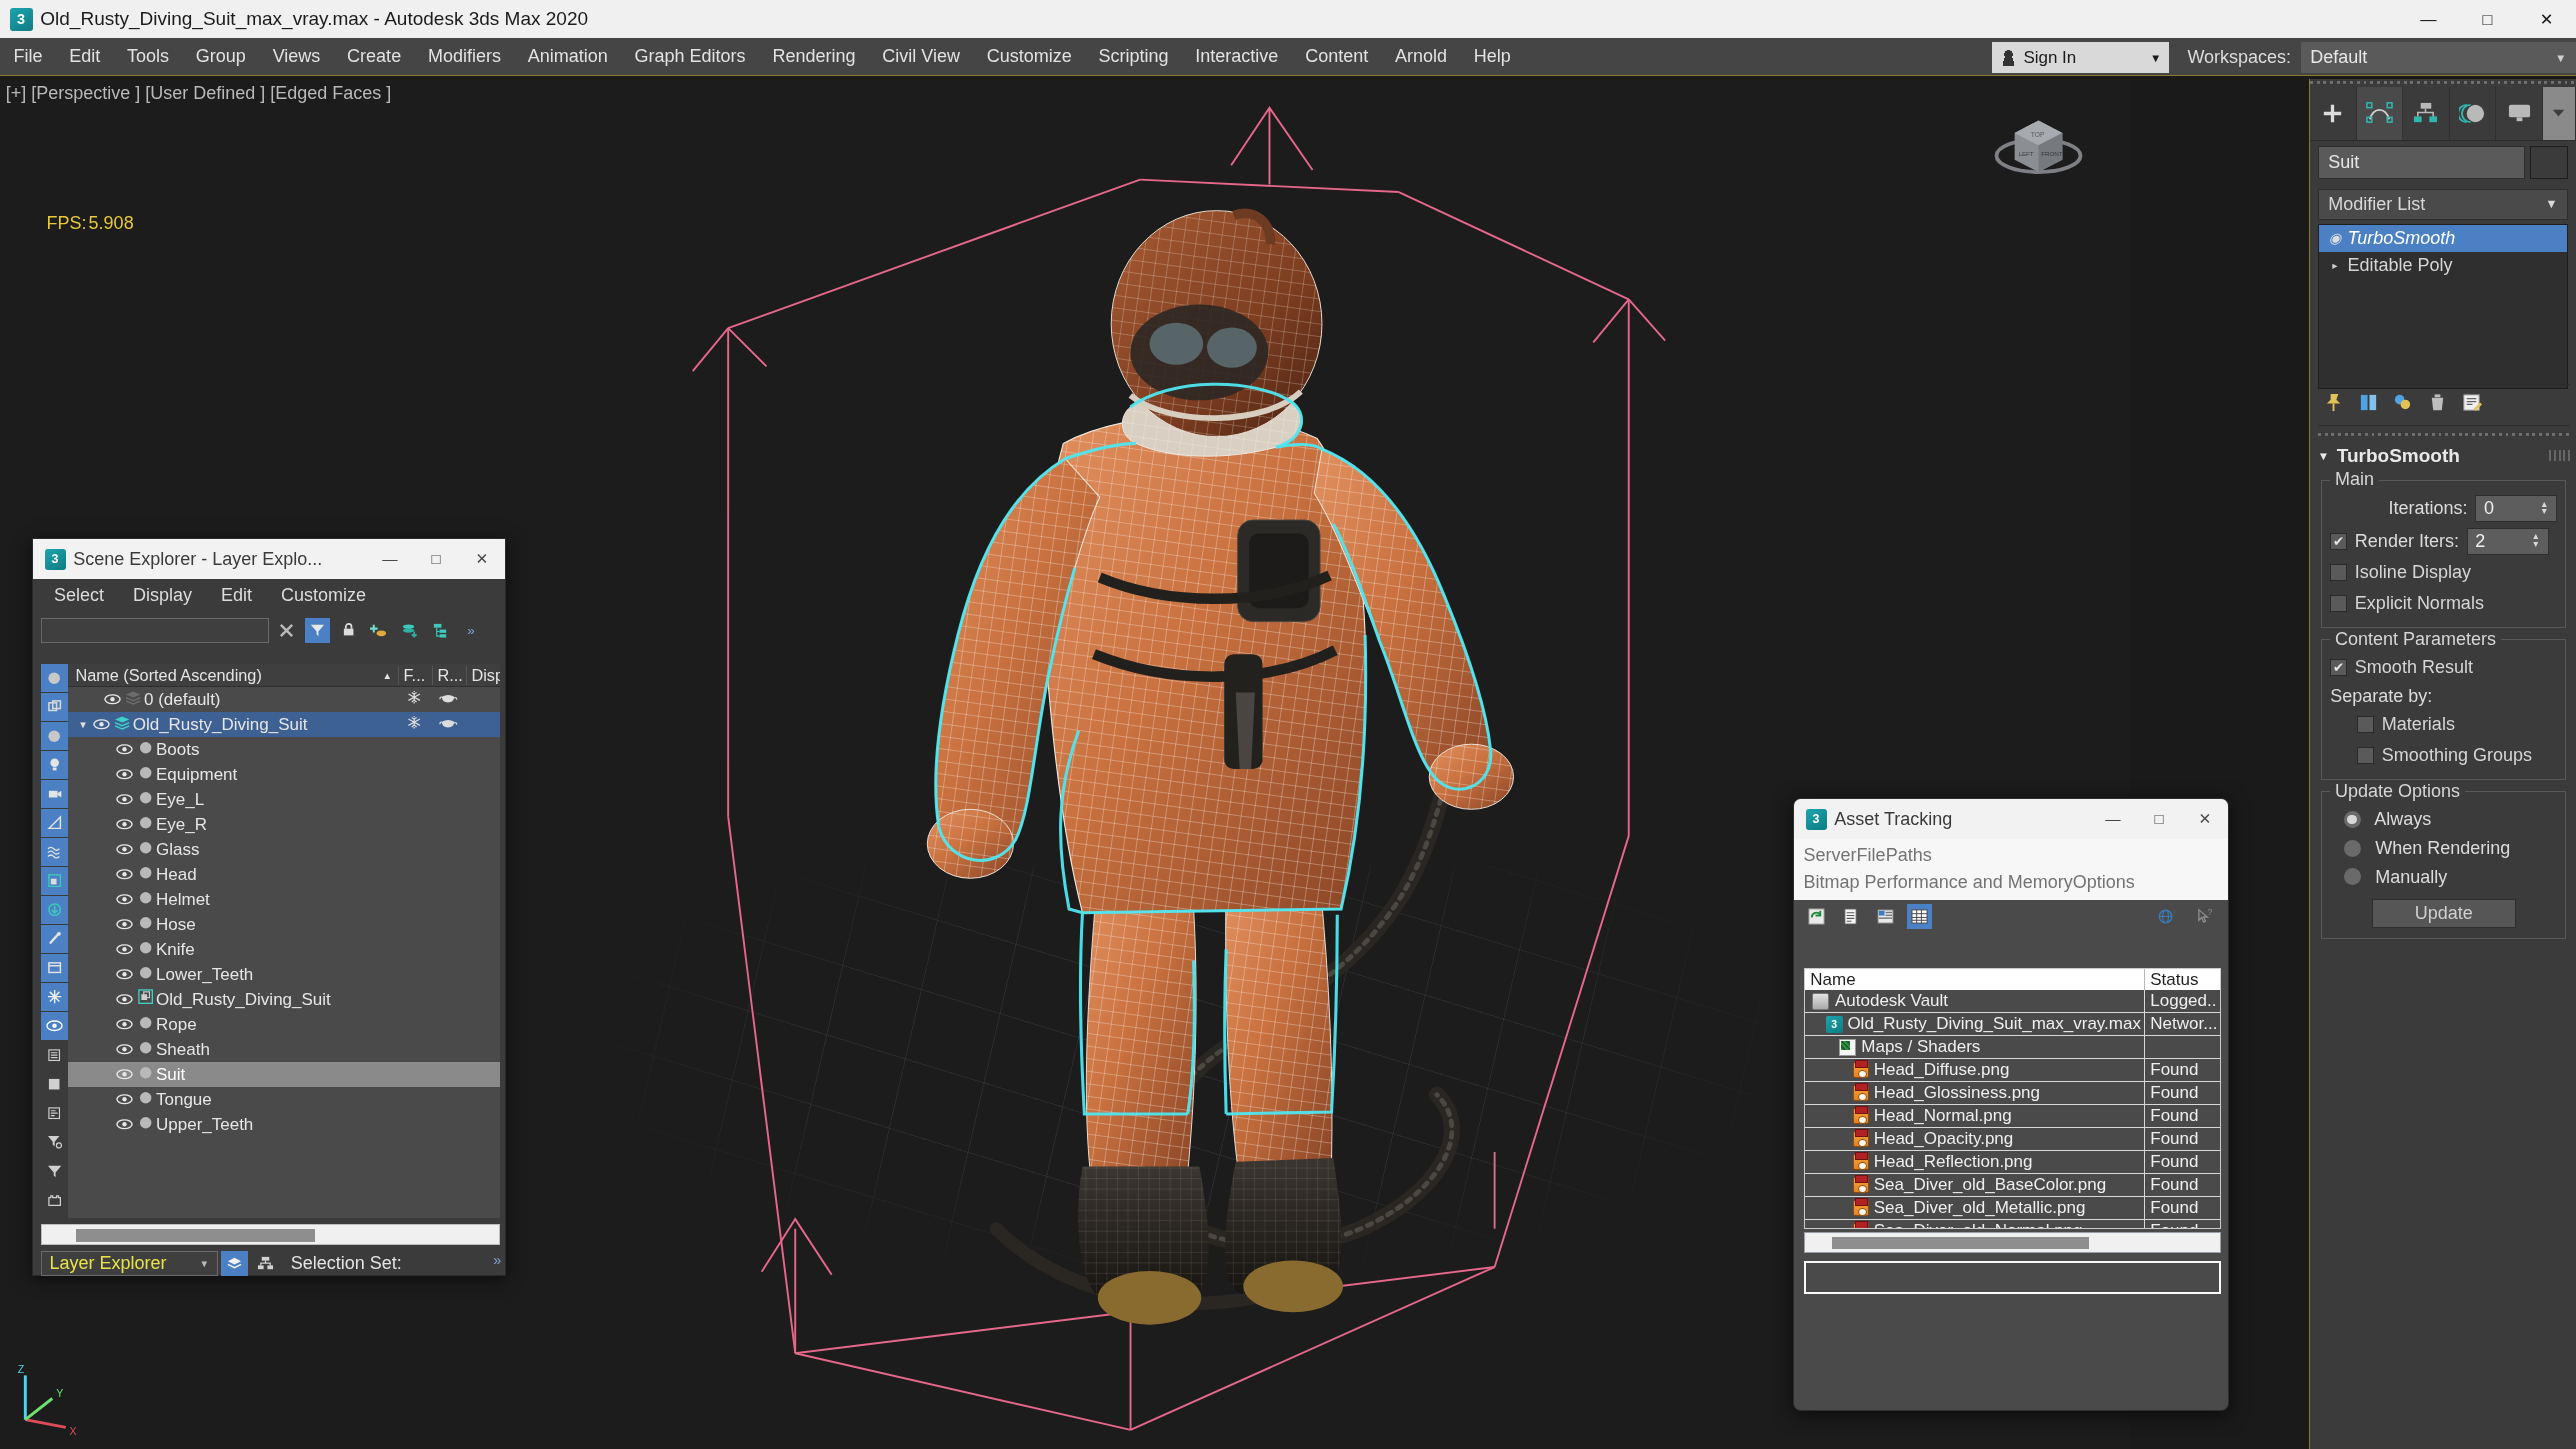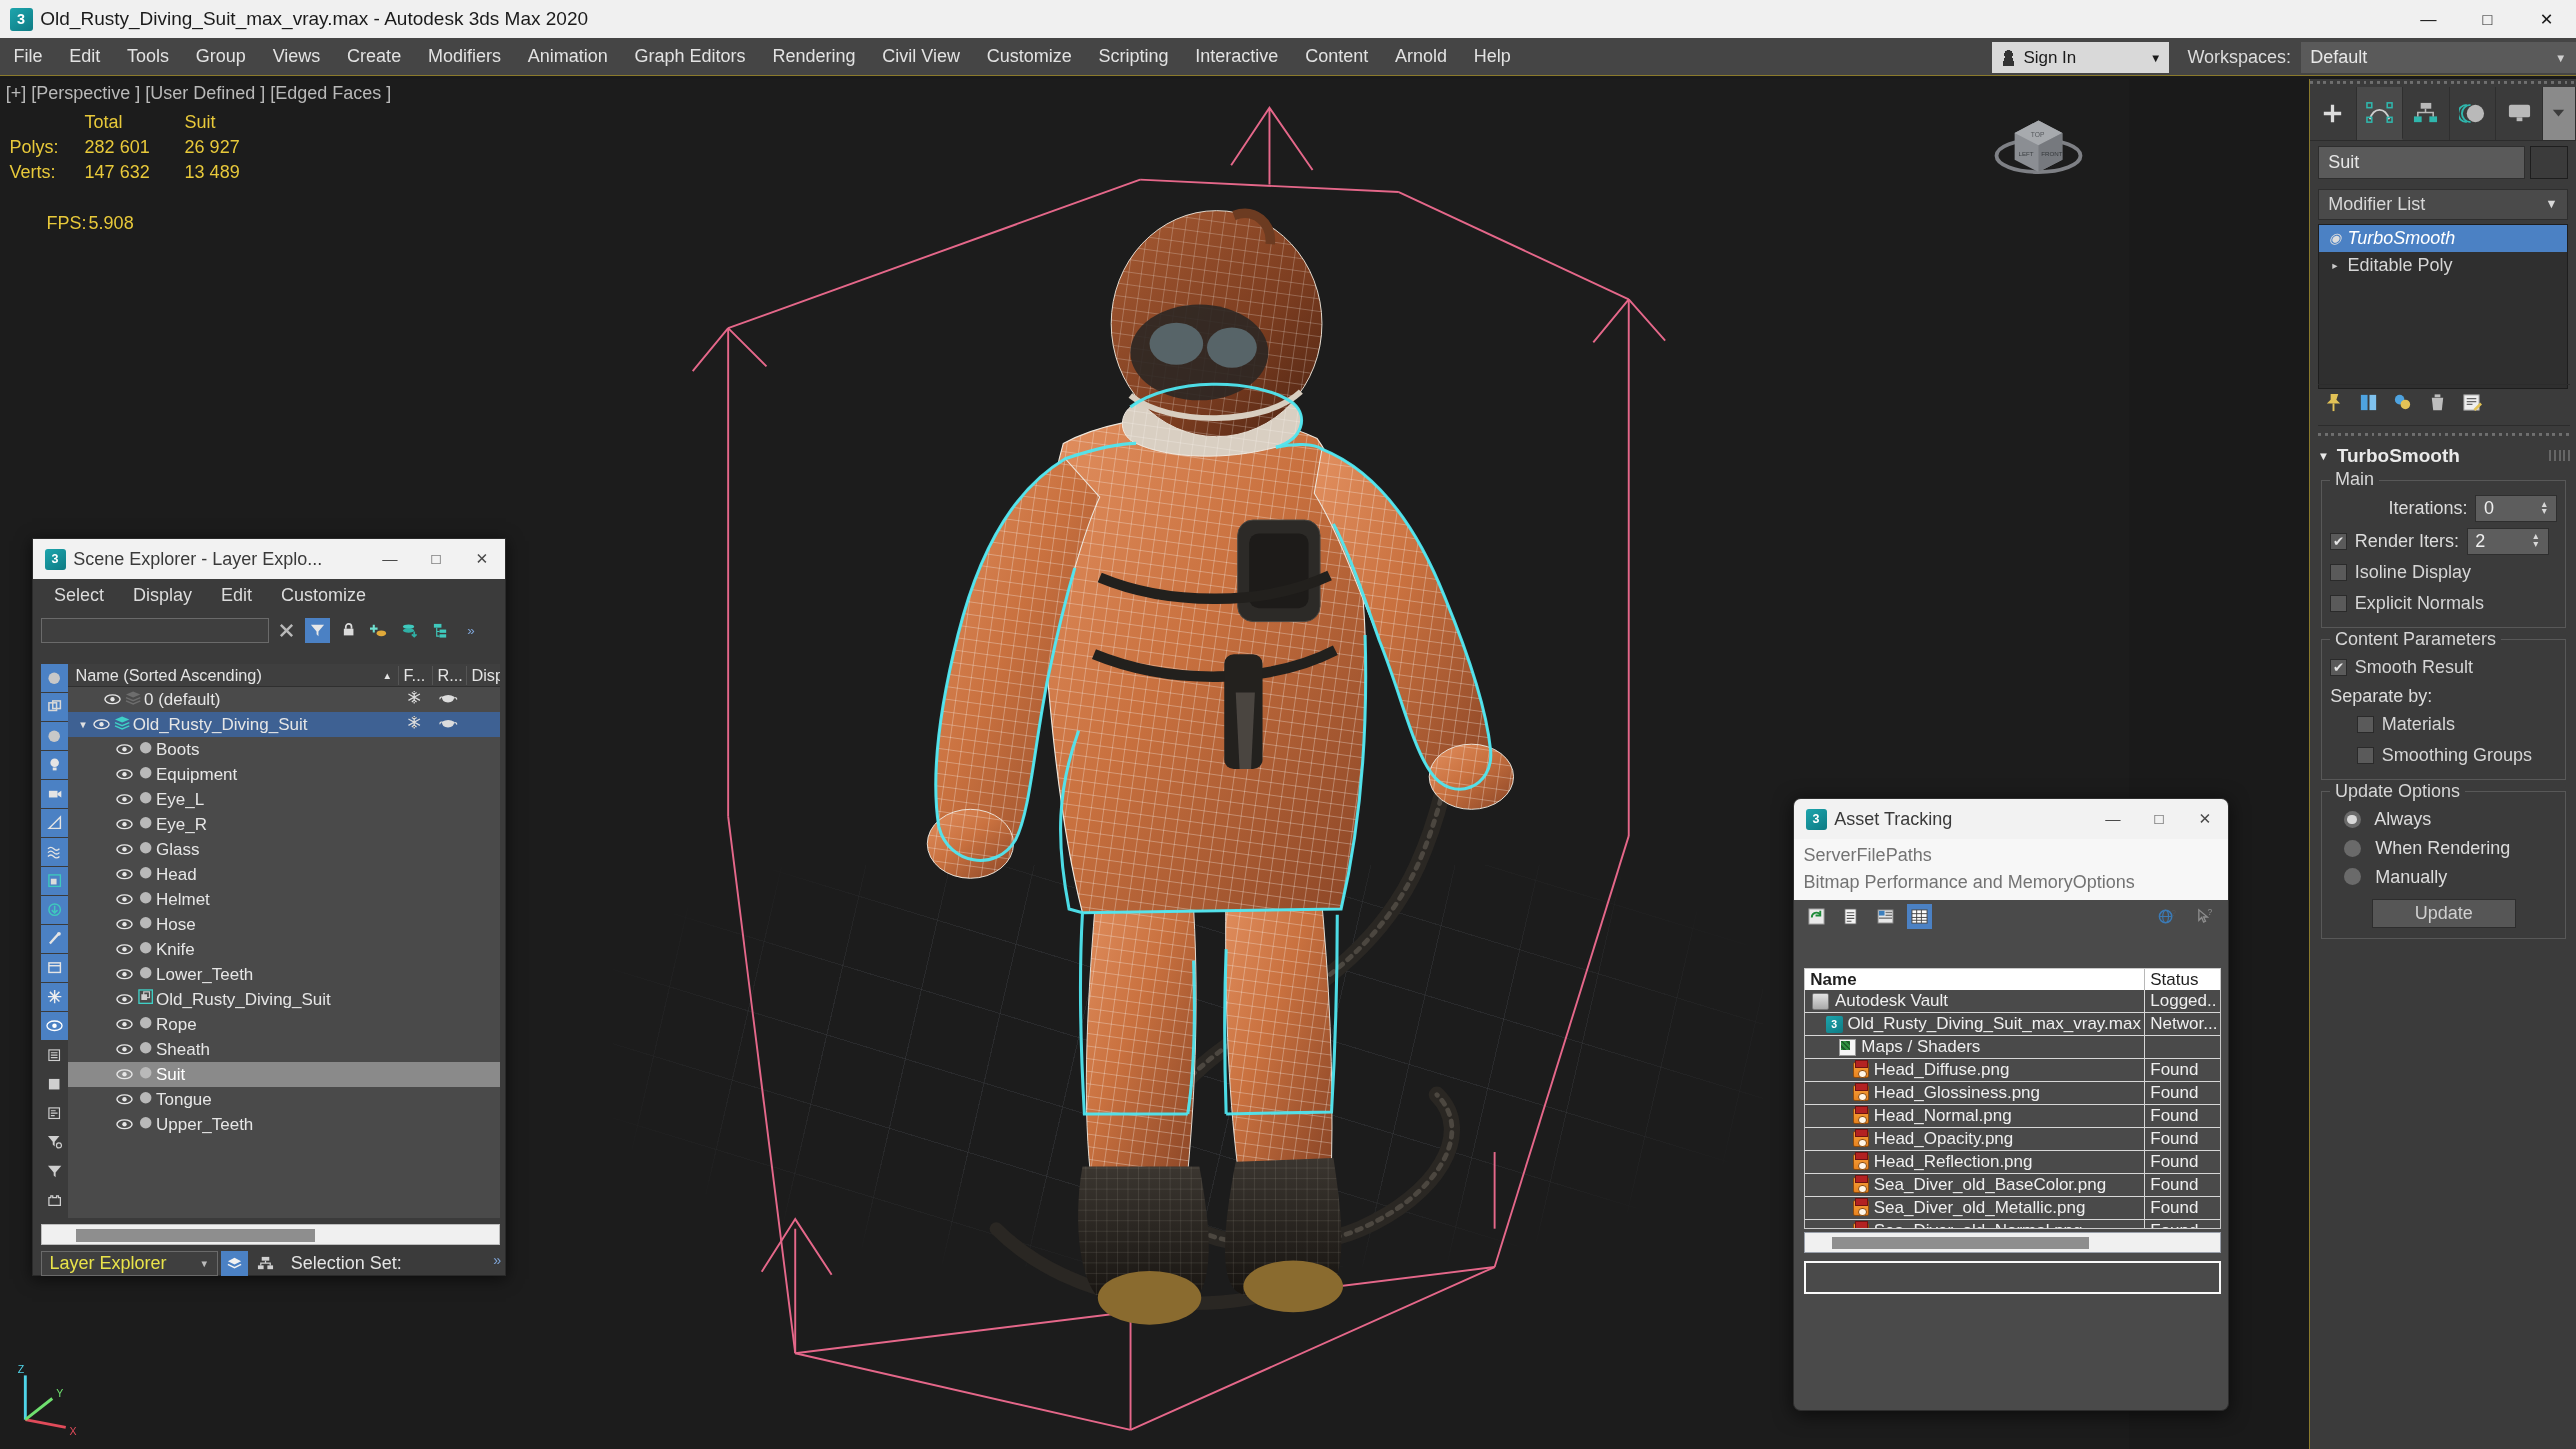--- a/index.html
+++ b/index.html
@@ -212,21 +212,21 @@
   .at-menu{ background:#f7f7f7; color:#3c3c3c; padding:2.9px 0 4.8px 9.6px; }
   .at-menu .r{ display:flex; font-size:18px; padding:2.9px 0; color:#737373;}
   .at-tools{ height:33px; background:#4a4a4a; display:flex; align-items:center;
      gap:9.6px; padding:0 9.6px; }
   .at-tbtn{ width:25px;height:25px;display:flex;align-items:center;justify-content:center;}
   .at-tbtn.on{ background:#4b81c4; }
   .at-table{ position:absolute; left:9.6px; top:169px; width:417px; height:261px;
      background:#4a4a4a; border:1px solid #c9c9c9; overflow:hidden; }
   .at-th{ height:21px; background:#fff; color:#1f1f1f; display:flex; font-size:17px;
      align-items:center; }
-  .at-th .c1{ flex:1; padding-left:5.7px; border-right:1px solid #b8b8b8; height:21px; display:flex; align-items:center;font-weight:bold;}
+  .at-th .c1{ flex:1; padding-left:5.7px; border-right:1px solid #b8b8b8; height:21px; display:flex; align-items:center;}
   .at-th .c2{ width:75px; padding-left:5.7px; }
   .at-tr{ height:23px; display:flex; align-items:center; font-size:17px; color:#efefef;
      border-bottom:1px solid #d8d8d8;justify-content:space-between; }
   .at-tr .c1{ flex:1; display:flex; align-items:center; border-right:1px solid #d8d8d8;
      height:23px; overflow:hidden; white-space:nowrap; }
   .at-tr .c2{ width:75px; padding-left:5.7px; overflow:hidden; white-space:nowrap; }
   .png-ic{ width:16.3px;height:16.3px;margin-right:4.8px;flex:0 0 16.3px;
      background:linear-gradient(#f7a23a,#e8821f); border:1px solid #8c4b0c;
      border-radius:1.9px; position:relative;}
   .png-ic::before{ content:""; position:absolute; left:1.9px; top:-2.9px; width:10.5px;height:5.7px;
@@ -292,41 +292,20 @@
   <span class="combo">
     <span>Default</span>
     <span class="arr">▼</span>
   </span>
 </div>
 
 <div class="viewport">
 
   <div class="vp-label">[+] [Perspective ] [User Defined ] [Edged Faces ]</div>
 
-  <div class="stats">
-    <table>
-      <tbody>
-          <tr>
-        <td class="c1"></td>
-        <td class="c2">Total</td>
-        <td>Suit</td>
-      </tr>
-      <tr>
-        <td class="c1">Polys:</td>
-        <td class="c2">282 601</td>
-        <td>26 927</td>
-      </tr>
-      <tr>
-        <td class="c1">Verts:</td>
-        <td class="c2">147 632</td>
-        <td>13 489</td>
-      </tr>
-    </tbody>
-      </table>
-  </div>
 
   <table class="fps">
     <tbody>
         <tr>
       <td class="c1">FPS:</td>
       <td>5.908</td>
     </tr>
   </tbody>
     </table>
 

